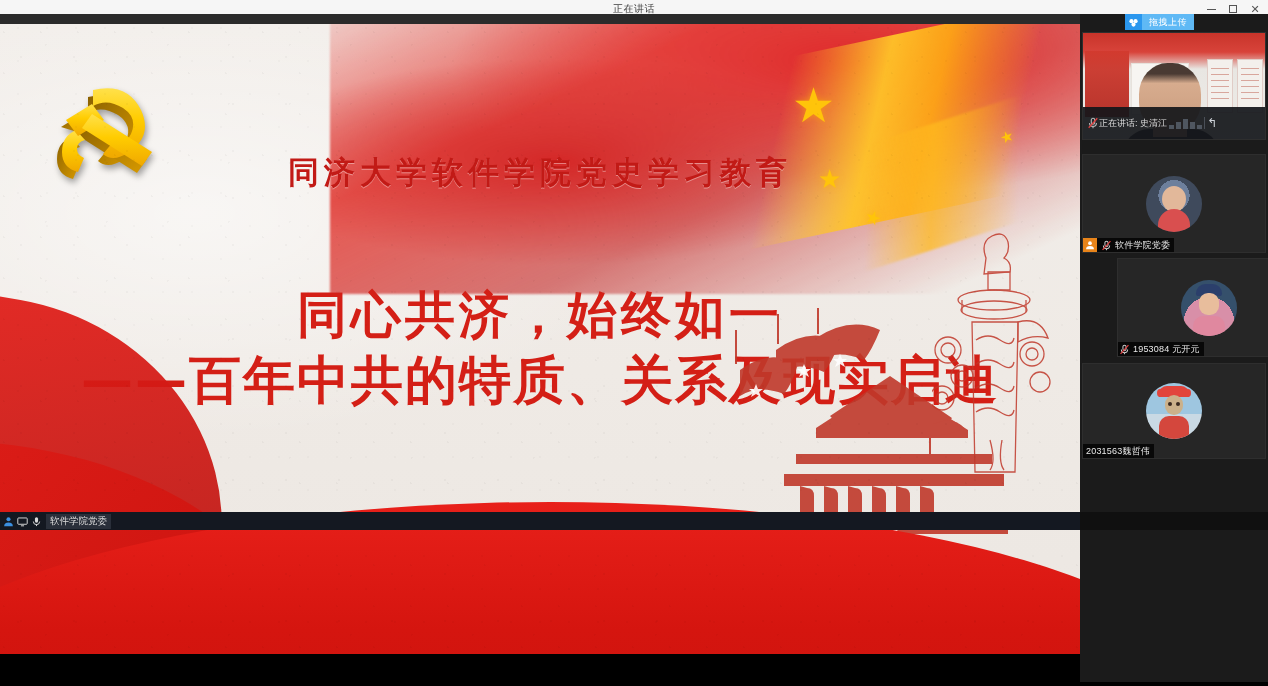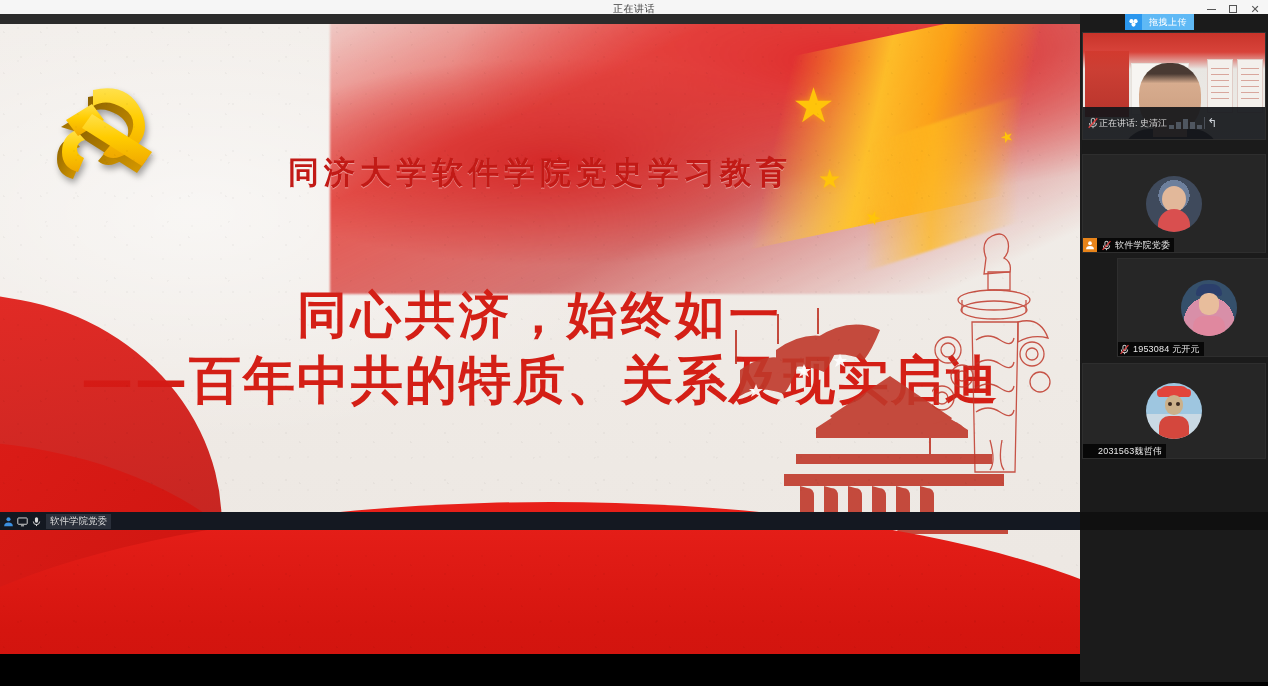--- a/index.html
+++ b/index.html
@@ -487,21 +487,21 @@
         <div class="avatar" style="background:linear-gradient(180deg,#9ec6e0 0 55%, #c9d9e4 55% 100%);">
           <div style="position:absolute;left:13px;top:3px;width:30px;height:11px;border-radius:8px 8px 0 0;background:#e2443c;"></div>
           <div style="position:absolute;left:11px;top:6px;width:6px;height:8px;border-radius:50%;background:#e2443c;"></div>
           <div style="position:absolute;left:39px;top:6px;width:6px;height:8px;border-radius:50%;background:#e2443c;"></div>
           <div style="position:absolute;left:19px;top:12px;width:18px;height:20px;border-radius:9px;background:#cbb18a;"></div>
           <div style="position:absolute;left:22px;top:19px;width:4px;height:4px;border-radius:50%;background:#3a2a20;"></div>
           <div style="position:absolute;left:30px;top:19px;width:4px;height:4px;border-radius:50%;background:#3a2a20;"></div>
           <div style="position:absolute;left:13px;top:33px;width:30px;height:23px;border-radius:10px 10px 0 0;background:#d4473d;"></div>
         </div>
       </div>
-      <div class="namebar" style="padding-left:15px;">
+      <div class="namebar" style="padding-left:3px;">
         <div class="txt">2031563魏哲伟</div>
       </div>
     </div>
   </div>
 
   <div class="taskbar">
     <div class="tb-item">
       <span>
         <svg viewBox="0 0 14 14" width="11" height="11" fill="#3b8fe0">
           <circle cx="7" cy="4.2" r="2.6"></circle>

